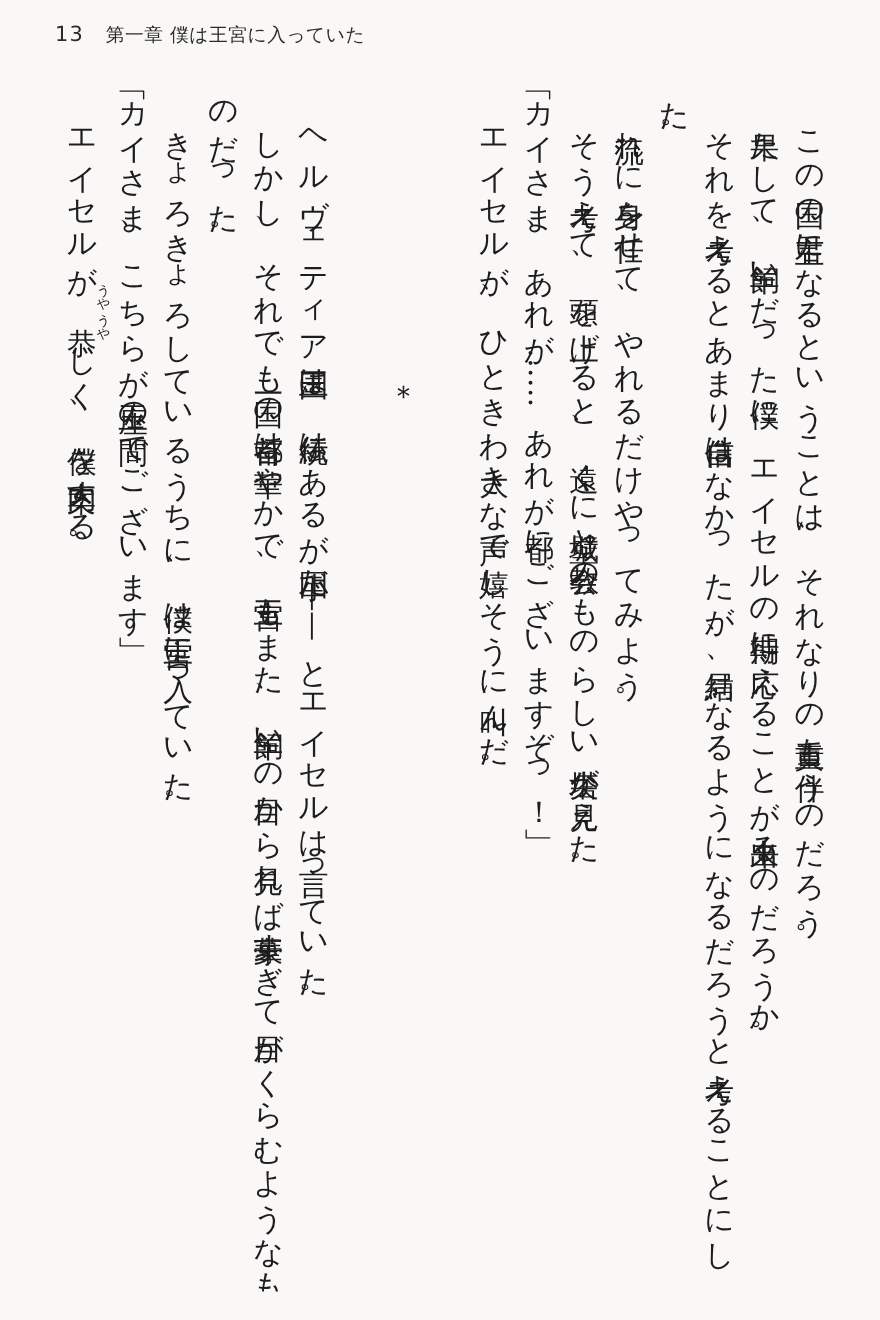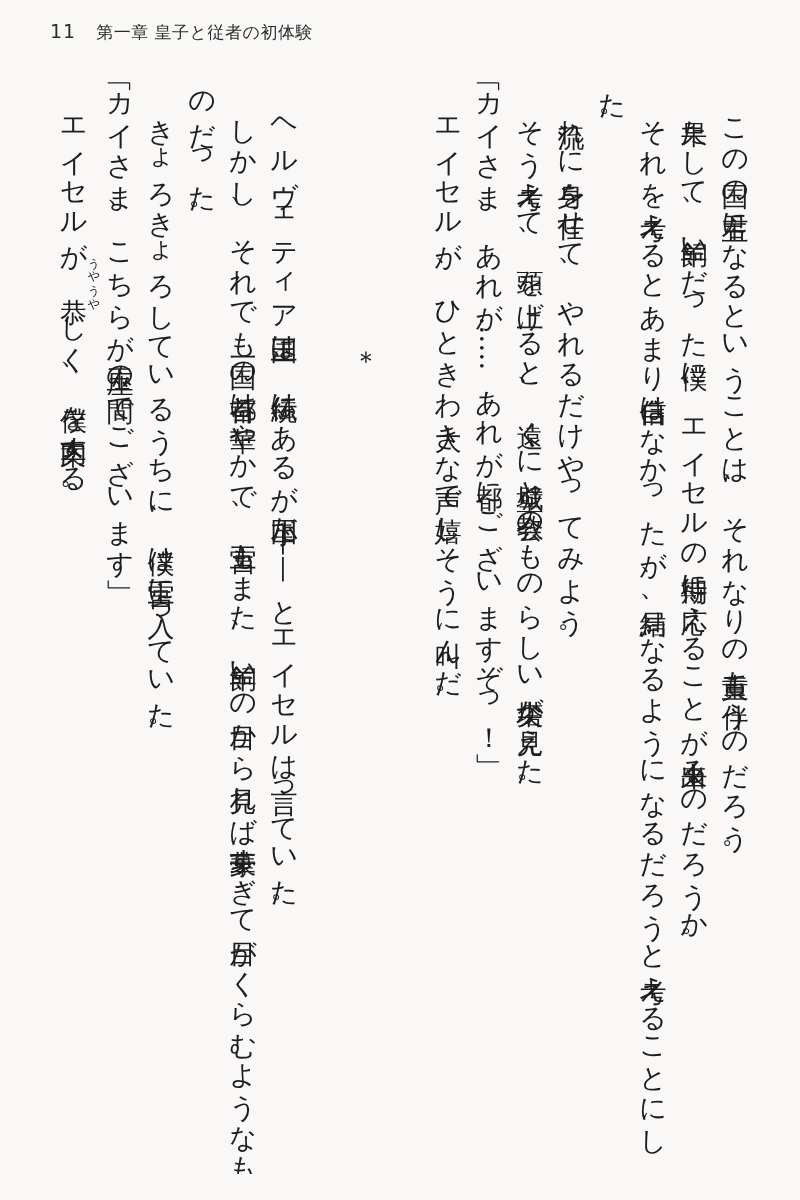--- a/index.html
+++ b/index.html
@@ -52,22 +52,22 @@
     letter-spacing: 0;
     font-family: "DejaVu Serif", "Liberation Serif", serif;
   }
 </style>
 </head>
 <body>
 
 <div class="page">
 
   <div class="header">
-    <span class="pnum">11</span>
-    <span class="chapter">第一章 皇子と従者の初体験</span>
+    <span class="pnum">13</span>
+    <span class="chapter">第一章 僕は王宮に入っていた</span>
   </div>
 
   <div class="bodytext">
     <p class="para indent">この国の君主になるということは、それなりの重責も伴うのだろう。</p>
     <p class="para indent">果たして、羊飼いだった僕に、エイセルの期待に応えることが出来るのだろうか。</p>
     <p class="para indent">それを考えるとあまり自信はなかったが、結局、なるようになるだろうと考えることにした。</p>
     <p class="para indent">流れに身を任せて、やれるだけやってみよう。</p>
     <p class="para indent">そう考えて、頭を上げると、遠くに城壁と教会のものらしい尖塔が見えた。</p>
     <p class="para">「カイさま、あれが……あれが都にございますぞっ！」</p>
     <p class="para indent">エイセルが、ひときわ大きな声で嬉しそうに叫んだ。</p>

